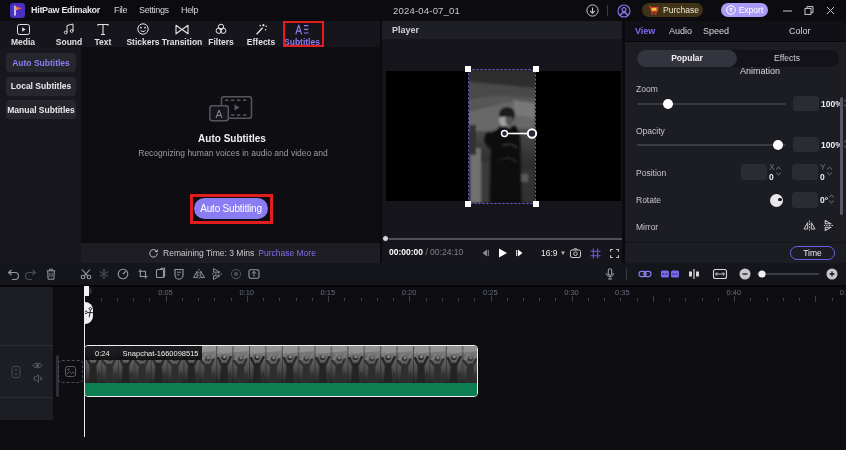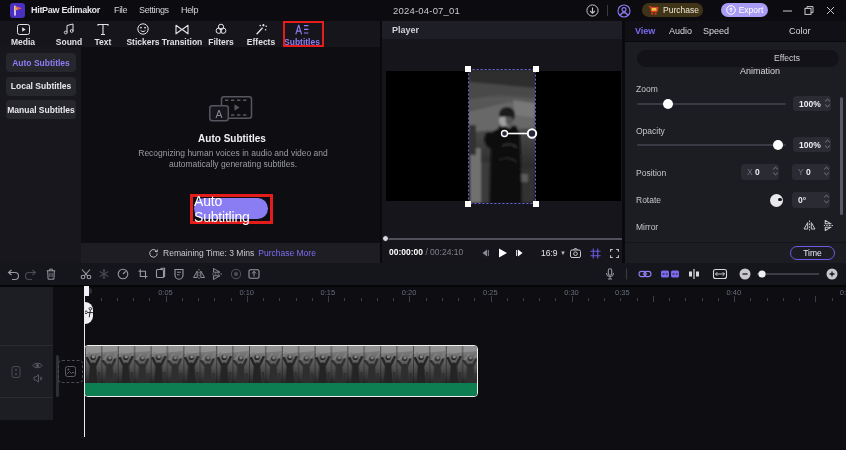--- a/index.html
+++ b/index.html
@@ -39,21 +39,21 @@
                display:flex; align-items:center; justify-content:center; font-size:8.5px; color:#c9c9ce; }
   #lp-bottom .pm { color:#7f6ff2; margin-left:4px; }
   #lp-head { left:120px; top:133px; width:224px; text-align:center; font-size:10px; color:#f0f0f4; font-weight:bold; }
   .lp-desc { position:absolute; width:304px; left:81px; text-align:center; font-size:8.5px; color:#9b9ba4; }
   #radio-row { left:84px; top:178px; width:304px; display:flex; justify-content:center; gap:8px;
                font-size:8.5px; color:#e6e6ea; align-items:center; font-weight:bold; }
   .radio { width:7px; height:7px; border-radius:50%; border:1.5px solid #8d8d96; display:inline-block;
            vertical-align:-1px; margin-right:4px; }
   .radio.on { border-color:#7b6af0; background:radial-gradient(circle, #7b6af0 0 34%, #d9d4fa 40% 100%); }
   #autobtn { left:194px; top:198px; width:74px; height:21px; border-radius:11px; background:#8a7cf2;
-             color:#fff; font-size:14px; letter-spacing:-0.2px; display:flex; align-items:center; justify-content:center; }
+             color:#fff; font-size:10px; letter-spacing:-0.2px; display:flex; align-items:center; justify-content:center; }
   #autobtn-box { left:190px; top:194px; width:83px; height:30px; border:3px solid #e41c1c; }
 
   
   #player { left:382px; top:21px; width:240px; height:242px; background:#15151b; }
   #player-head { left:382px; top:21px; width:240px; height:18px; background:#1e1e26;
                  font-size:9px; color:#d0d0d6; line-height:19px; padding-left:10px; font-weight:bold; }
   #stage { left:386px; top:71px; width:235px; height:130px; background:#000; overflow:visible; }
   #vclip { position:absolute; left:83px; top:-1px; width:66px; height:133px; }
   #seltn { position:absolute; left:82px; top:-2px; width:68px; height:135px; }
   .handle { position:absolute; width:6px; height:6px; background:#fff; }
@@ -68,22 +68,22 @@
   .rtab { position:absolute; top:26px; font-size:9px; color:#d8d8dc; }
   .rtab.active { color:#7b6af0; font-weight:bold; }
   #seg { left:637px; top:50px; width:202px; height:17px; border-radius:9px; background:#121218; }
   #seg .sel { position:absolute; left:0; top:0; width:100px; height:17px; border-radius:9px; background:#34343e;
               text-align:center; line-height:17px; font-size:8.5px; color:#f0f0f4; font-weight:bold; }
   #seg .un { position:absolute; left:100px; top:0; width:100px; height:17px; text-align:center; line-height:17px;
              font-size:8.5px; color:#d0d0d6; }
   .rlabel { position:absolute; left:636px; font-size:8.5px; color:#c6c6cc; }
   .slider { position:absolute; left:637px; width:149px; height:2px; background:#3a3a44; border-radius:1px; }
   .sthumb { position:absolute; top:-4px; width:10px; height:10px; border-radius:50%; background:#fff; }
-  .valbox { position:absolute; width:38px; height:15px; background:#2b2b34; border-radius:3.5px;
-            font-size:8.5px; color:#eceff2; font-weight:bold; display:flex; align-items:center; }
+  .valbox { position:absolute; width:26px; height:15px; background:#2b2b34; border-radius:3.5px;
+            font-size:8.5px; color:#eceff2; font-weight:bold; display:flex; align-items:center;padding-left:22px; }
   .valbox .vtext { flex:1; text-align:left; padding-left:6px; }
   #rp-footer { left:625px; top:242px; width:221px; height:21px; border-top:1px solid #13131a; }
   #resetbtn { position:absolute; left:790px; top:246px; width:45px; height:14px; border:1px solid #6e5ce8;
               border-radius:8px; color:#ece8fc; font-size:8.5px; text-align:center; line-height:12px; }
 
   
   #tltoolbar { left:0; top:263px; width:846px; height:22px; background:#15151c; }
 
   
   #timeline { left:0; top:285px; width:846px; height:165px; background:#0e0e12; }
@@ -242,21 +242,20 @@
     <g stroke="#565660" stroke-width="1.6">
       <path d="M16 4.2 h3.4 M22 4.2 h3.4 M28 4.2 h3.4 M34 4.2 h3.4"></path>
       <path d="M16 19 h3.4 M22 19 h3.4 M28 19 h3.4 M34 19 h3.4"></path>
     </g>
     <path d="M25.5 8.2 L30.5 11.5 L25.5 14.8 Z" fill="#565660"></path>
     <rect x="0.8" y="9.8" width="18.5" height="15" rx="2.5" fill="#15151b" stroke="#565660" stroke-width="1.5"></rect>
     <text x="10" y="21.6" font-size="10.5" fill="#8a8a94" text-anchor="middle" font-family="Liberation Sans">A</text>
   </svg>
   <div id="lp-head" class="abs">Auto Subtitles</div>
   <div class="abs lp-desc" style="top:148px;">Recognizing human voices in audio and video and</div>
-  <div class="abs lp-desc" style="top:159px;">automatically generating subtitles.</div>
   <div id="autobtn-box" class="abs"></div>
   <div id="autobtn" class="abs">Auto Subtitling</div>
   <div id="lp-bottom" class="abs">
     <svg width="9" height="10" viewBox="0 0 10 10" style="margin-right:5px;">
       <path d="M8.8 3.6 A 4.2 4.2 0 1 0 9.2 5.6" fill="none" stroke="#c9c9ce" stroke-width="1"></path>
       <path d="M9.4 1.2 l-0.4 2.6 -2.4 -0.6" fill="none" stroke="#c9c9ce" stroke-width="1"></path>
     </svg>
     <span>Remaining Time: 3 Mins</span>
       <span class="pm">Purchase More</span>
   </div>
@@ -345,20 +344,21 @@
 
   <div class="abs" style="left:622px; top:21px; width:3px; height:242px; background:#0a0a0e;"></div>
   <div id="rightpanel" class="abs"></div>
   <div id="rp-tabs" class="abs"></div>
   <div class="abs rtab active" style="left:635px;">View</div>
   <div class="abs rtab" style="left:669px;">Audio</div>
   <div class="abs rtab" style="left:703px;">Speed</div>
   <div class="abs rtab" style="left:740px;margin-top:40px;">Animation</div>
   <div class="abs rtab" style="left:789px;">Color</div>
   <div id="seg" class="abs">
+      <div class="sel">Popular</div>
       <div class="un">Effects</div>
     </div>
 
   <div class="abs rlabel" style="top:84px;">Zoom</div>
   <div class="abs slider" style="top:103px;">
       <div class="sthumb" style="left:26px;"></div>
     </div>
   <div class="abs valbox" style="left:793px; top:96px;">
       <div class="vtext">100%</div>
       <div class="stepper"><svg width="7" height="10" viewBox="0 0 7 10">
@@ -586,20 +586,21 @@
             <path d="M27 20 l3 -6.5 M22 20 l-4 -5" stroke="#2e2e2e" stroke-width="2.5" stroke-linecap="round" fill="none"></path>
           </g>
           <circle cx="24.8" cy="11.8" r="1.7" fill="#7e7e7e"></circle>
           <rect x="0" y="0" width="0.8" height="39" fill="#1a1a1a" opacity="0.7"></rect>
           <rect x="16.4" y="0" width="0.8" height="39" fill="#1a1a1a" opacity="0.7"></rect>
           <path d="M14 39 V26 M30.5 39 V27" stroke="#2e2e2e" stroke-width="2"></path>
         </pattern>
       </defs>
       <rect width="394" height="39" fill="url(#frames)"></rect>
     </svg>
+    <div id="cliplabel"><span style="margin-left:10px;">0:24</span><span style="margin-left:13px;">Snapchat-1660098515</span></div>
     <div id="clipgreen"></div>
   </div>
   <div id="playhead" class="abs"></div>
   <div class="abs" style="left:83.5px; top:286px; width:5px; height:10px; background:#f2f2f6;"></div>
   <div class="abs" style="left:88.5px; top:287.5px; width:3.5px; height:6.5px; border-radius:0 4px 4px 0; background:#2e2e40;"></div>
   <div class="abs" style="left:84.5px; top:302px; width:8px; height:22px; border-radius:0 9px 9px 0; background:#f0f0f4;">
     <svg style="position:absolute; left:0px; top:5px;" width="8" height="12" viewBox="0 0 8 12">
       <g transform="rotate(50 4 6)">
         <circle cx="1.6" cy="2.2" r="1.3" fill="none" stroke="#222" stroke-width="0.9"></circle>
         <circle cx="1.6" cy="7.8" r="1.3" fill="none" stroke="#222" stroke-width="0.9"></circle>

